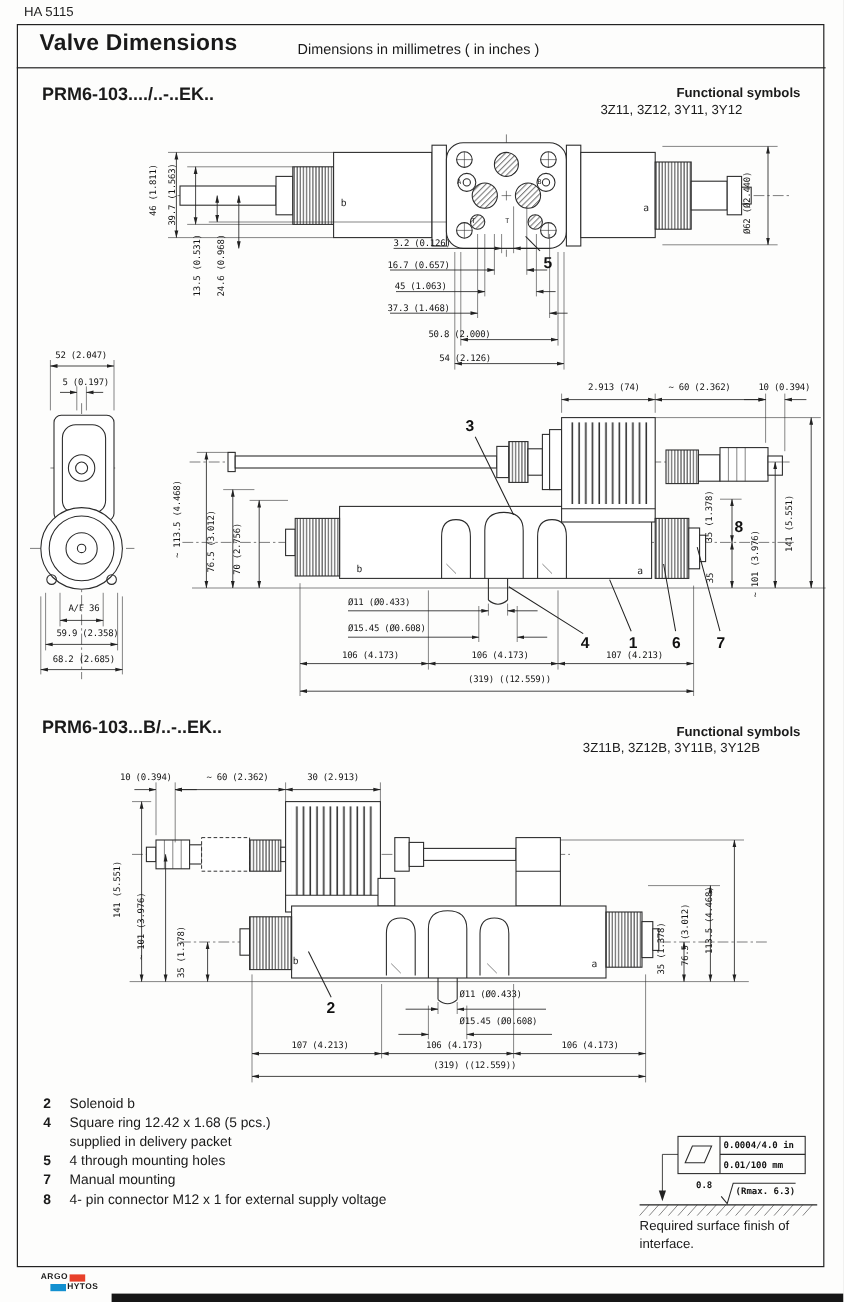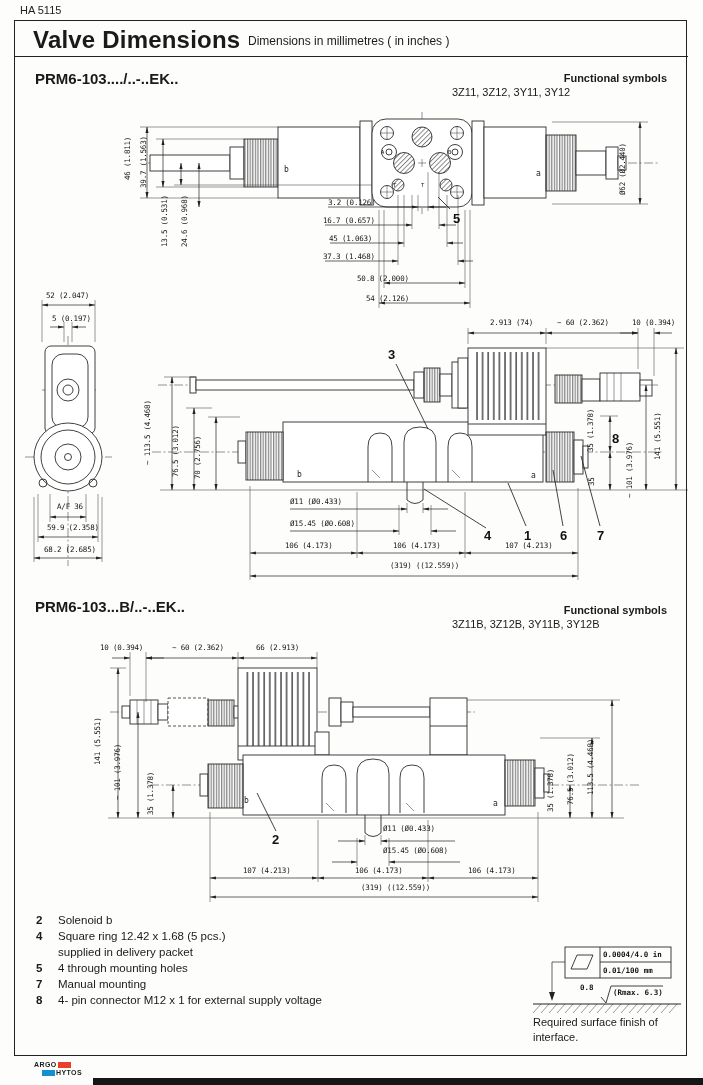--- a/index.html
+++ b/index.html
@@ -3,25 +3,25 @@
 <meta charset="utf-8">
 <style>
   html,body{margin:0;padding:0;background:#e8e8e6;}
   .page{position:relative;width:703px;height:1085px;background:#fdfdfc;
         font-family:"Liberation Sans",sans-serif;color:#1a1a1a;overflow:hidden;}
   .abs{position:absolute;white-space:nowrap;}
   .frame{position:absolute;left:14px;top:20px;width:671px;height:1034px;
          border:1.6px solid #222;pointer-events:none;}
   .hdrline{position:absolute;left:14px;top:56px;width:674px;border-top:1.6px solid #222;}
   .doccode{font-size:11px;color:#222;}
-  .title{font-size:24px;font-weight:bold;letter-spacing:0.2px;}
+  .title{font-size:19px;font-weight:bold;letter-spacing:0.2px;}
   .subtitle{font-size:12px;}
   .sectitle{font-size:15px;font-weight:bold;}
   .fslabel{font-size:11px;font-weight:bold;text-align:right;width:215px;}
-  .fsvals{font-size:11px;text-align:left;width:215px;}
+  .fsvals{font-size:11px;text-align:center;width:215px;}
   .dim{position:absolute;font-family:"DejaVu Sans Mono",monospace;font-size:7.5px;
        letter-spacing:-0.2px;color:#151515;white-space:nowrap;height:10px;line-height:10px;}
   .vdim{transform:rotate(-90deg);transform-origin:0 100%;}
   .callout{position:absolute;font-weight:bold;font-size:13px;color:#111;}
   .pl{position:absolute;font-family:"DejaVu Sans Mono",monospace;font-size:8px;color:#222;}
   .pp{position:absolute;font-family:"DejaVu Sans Mono",monospace;font-size:5.5px;color:#222;}
   .legend{position:absolute;left:36px;top:912px;font-size:11.5px;line-height:16px;}
   .legend .num{display:inline-block;width:22px;font-weight:bold;}
   .sfnum{position:absolute;font-family:"DejaVu Sans Mono",monospace;font-weight:bold;
          font-size:7.5px;color:#111;}
@@ -344,21 +344,21 @@
   <span class="callout" style="left:524px;top:528px">1</span>
   <span class="callout" style="left:560px;top:528px">6</span>
   <span class="callout" style="left:597px;top:528px">7</span>
 
   <span class="abs sectitle" style="left:35px;top:598px">PRM6-103...B/..-..EK..</span>
   <span class="abs fslabel" style="left:452px;top:604px">Functional symbols</span>
   <span class="abs fsvals" style="left:452px;top:618px">3Z11B, 3Z12B, 3Y11B, 3Y12B</span>
 
   <span class="dim" style="left:100px;top:643px">10 (0.394)</span>
   <span class="dim" style="left:172px;top:643px">~ 60 (2.362)</span>
-  <span class="dim" style="left:256px;top:643px">66 (2.913)</span>
+  <span class="dim" style="left:256px;top:643px">30 (2.913)</span>
   <span class="dim vdim" style="left:103px;top:755px">141 (5.551)</span>
   <span class="dim vdim" style="left:123px;top:790px">~ 101 (3.976)</span>
   <span class="dim vdim" style="left:156px;top:805px">35 (1.378)</span>
   <span class="dim vdim" style="left:556px;top:802px">35 (1.378)</span>
   <span class="dim vdim" style="left:576px;top:795px">76.5 (3.012)</span>
   <span class="dim vdim" style="left:596px;top:785px">113.5 (4.468)</span>
   <span class="dim" style="left:383px;top:824px">Ø11 (Ø0.433)</span>
   <span class="dim" style="left:383px;top:846px">Ø15.45 (Ø0.608)</span>
   <span class="dim" style="left:243px;top:866px">107 (4.213)</span>
   <span class="dim" style="left:355px;top:866px">106 (4.173)</span>

